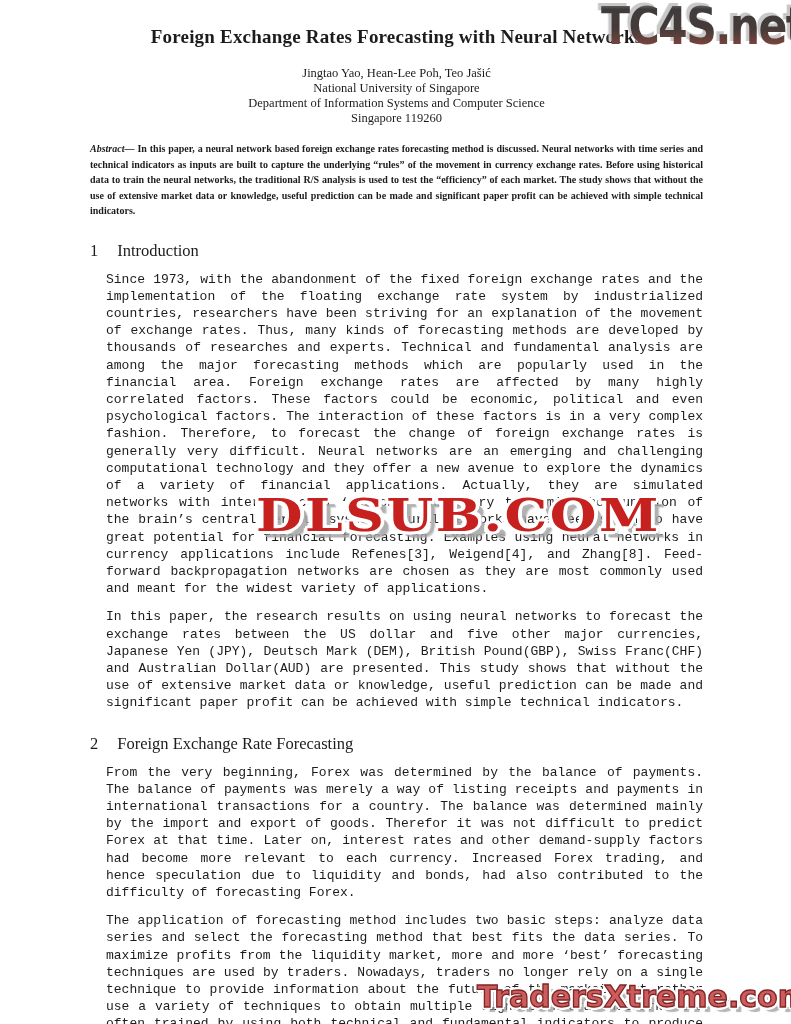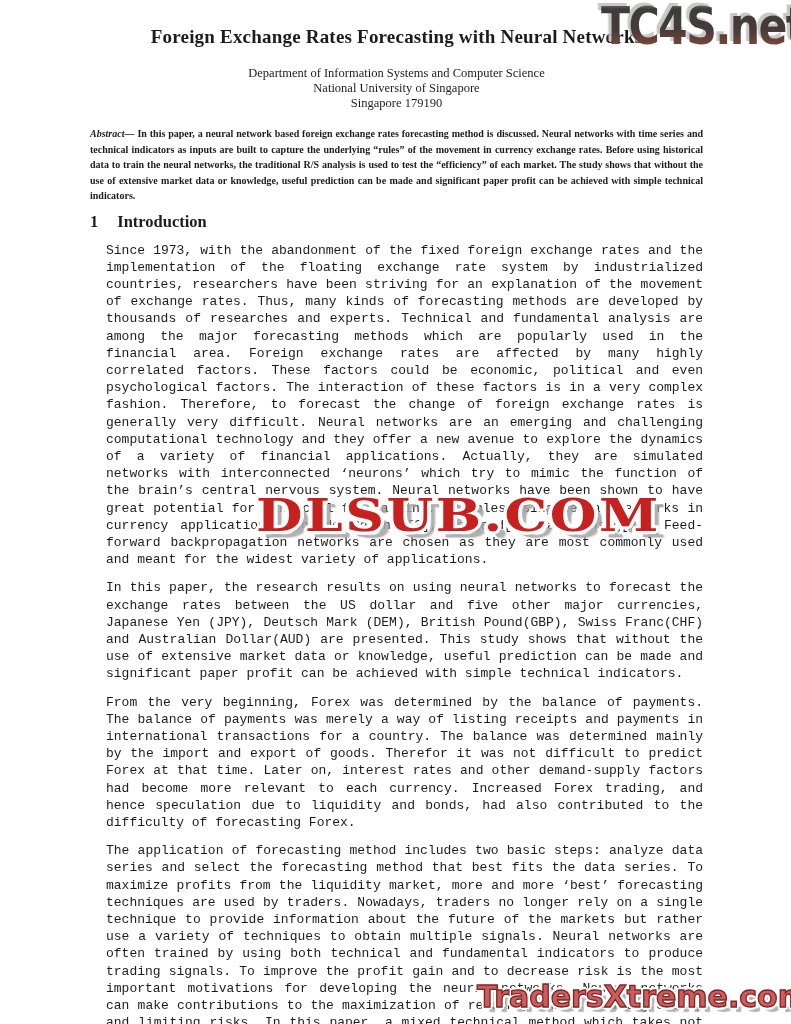--- a/index.html
+++ b/index.html
@@ -33,23 +33,23 @@
   .mono { font-family:"DejaVu Sans Mono", monospace; font-size:11.3px; }
   .abstract {
     margin:15px 0 0 0;
     font-size:10px;
     font-weight:700;
     line-height:15.5px;
     text-align:justify;
   }
   .abstract-label { font-style:italic; }
   .sec-heading {
-    margin:8px 0 0 0;
+    margin:22px 0 0 0;
     font-size:16.5px;
-    font-weight:700;
+    font-weight:400;
   }
   .sec-num { margin-right:19px; }
   .body-p {
     margin:10px 0 0 16px;
     font-size:13px;
     line-height:17.2px;
     text-align:justify;
     font-family:Liberation Mono, monospace;
   }
   .body-p + .body-p { margin-top:11px; }
@@ -103,37 +103,41 @@
 </head>
 <body>
 
 <div class="page">
 
   <div class="content">
 
     <h1 class="title">Foreign Exchange Rates Forecasting with Neural Networks</h1>
 
     <div class="authors">
+      <div>Jingtao Yao, Hean-Lee Poh, Teo Jašić</div>
+      <div>National University of Singapore</div>
       <div>Department of Information Systems and Computer Science</div>
-      <div>National University of Singapore</div>
-      <div>Singapore 179190</div>
+      <div>Singapore 119260</div>
     </div>
 
     <p class="abstract">
       <span class="abstract-label">Abstract—</span>
       <span>In this paper, a neural network based foreign exchange rates forecasting method is discussed. Neural networks with time series and technical indicators as inputs are built to capture the underlying “rules” of the movement in currency exchange rates. Before using historical data to train the neural networks, the traditional R/S analysis is used to test the “efficiency” of each market. The study shows that without the use of extensive market data or knowledge, useful prediction can be made and significant paper profit can be achieved with simple technical indicators.</span>
     </p>
 
     <h2 class="sec-heading">
       <span class="sec-num">1</span><span>Introduction</span>
     </h2>
 
     <p class="body-p">Since 1973, with the abandonment of the fixed foreign exchange rates and the implementation of the floating exchange rate system by industrialized countries, researchers have been striving for an explanation of the movement of exchange rates. Thus, many kinds of forecasting methods are developed by thousands of researches and experts. Technical and fundamental analysis are among the major forecasting methods which are popularly used in the financial area. Foreign exchange rates are affected by many highly correlated factors. These factors could be economic, political and even psychological factors. The interaction of these factors is in a very complex fashion. Therefore, to forecast the change of foreign exchange rates is generally very difficult. Neural networks are an emerging and challenging computational technology and they offer a new avenue to explore the dynamics of a variety of financial applications. Actually, they are simulated networks with interconnected ‘neurons’ which try to mimic the function of the brain’s central nervous system. Neural networks have been shown to have great potential for financial forecasting. Examples using neural networks in currency applications include Refenes[3], Weigend[4], and Zhang[8]. Feed-forward backpropagation networks are chosen as they are most commonly used and meant for the widest variety of applications.</p>
     <p class="body-p">In this paper, the research results on using neural networks to forecast the exchange rates between the US dollar and five other major currencies, Japanese Yen (JPY), Deutsch Mark (DEM), British Pound(GBP), Swiss Franc(CHF) and Australian Dollar(AUD) are presented. This study shows that without the use of extensive market data or knowledge, useful prediction can be made and significant paper profit can be achieved with simple technical indicators.</p>
 
+    <h2 class="sec-heading">
+      <span class="sec-num">2</span><span>Foreign Exchange Rate Forecasting</span>
+    </h2>
 
     <p class="body-p">From the very beginning, Forex was determined by the balance of payments. The balance of payments was merely a way of listing receipts and payments in international transactions for a country. The balance was determined mainly by the import and export of goods. Therefor it was not difficult to predict Forex at that time. Later on, interest rates and other demand-supply factors had become more relevant to each currency. Increased Forex trading, and hence speculation due to liquidity and bonds, had also contributed to the difficulty of forecasting Forex.</p>
 
     <p class="body-p">
       <span>The application of forecasting method includes two basic steps: analyze data series and select the forecasting method that best fits the data series. To maximize profits from the liquidity market, more and more ‘best’ forecasting techniques are used by traders. Nowadays, traders no longer rely on a single technique to provide information about the future of the markets but rather use a variety of techniques to obtain multiple signals. Neural networks are often trained by using both technical and fundamental indicators to produce trading signals. To improve the profit gain and to decrease risk is the most important motivations for developing the neural networks. Neural networks can make contributions to the maximization of returns, while reducing costs, and limiting risks. In this paper, a mixed technical method which takes not only the delayed time series data as inputs but also the technical indicators is illustrated. The work discussed in this paper would represent a violation of the </span><span class="italic">efficient market hypothesis</span><span>. The inclusion of fundamental factors will be studied in a different paper.</span>
     </p>
 
   </div>
 
   <div class="wm wm-tc4s">TC4S.net</div>

